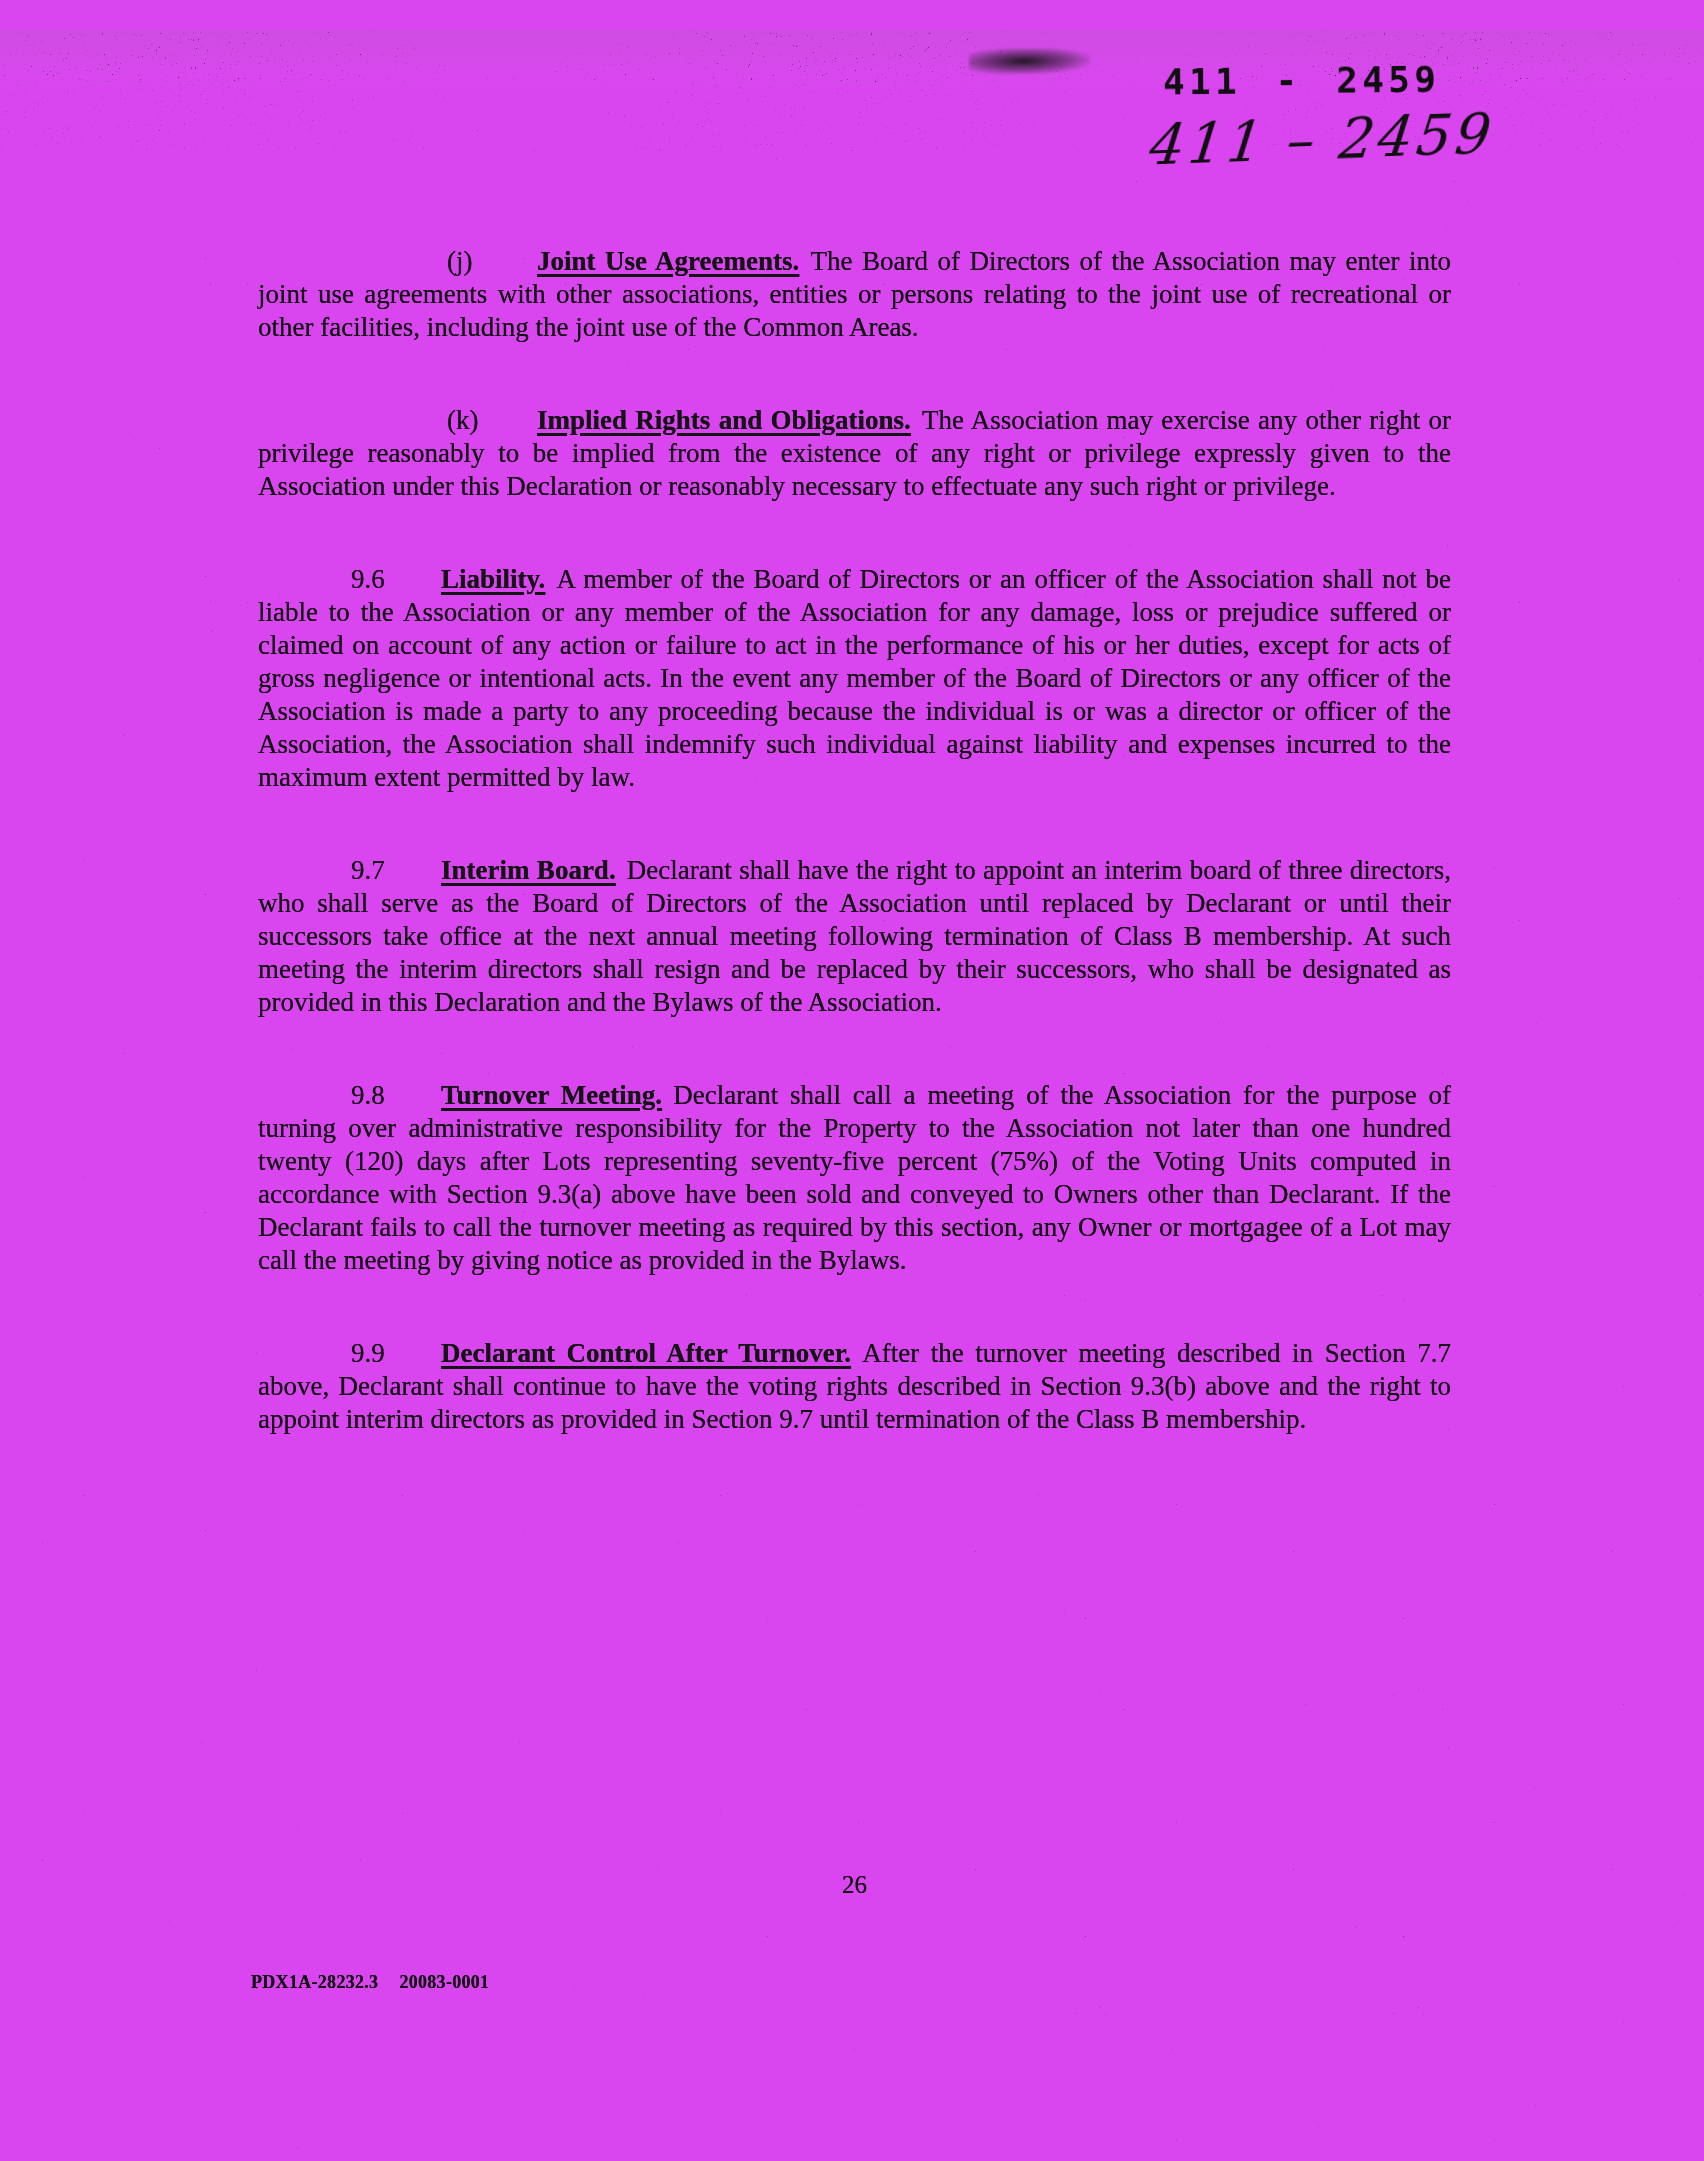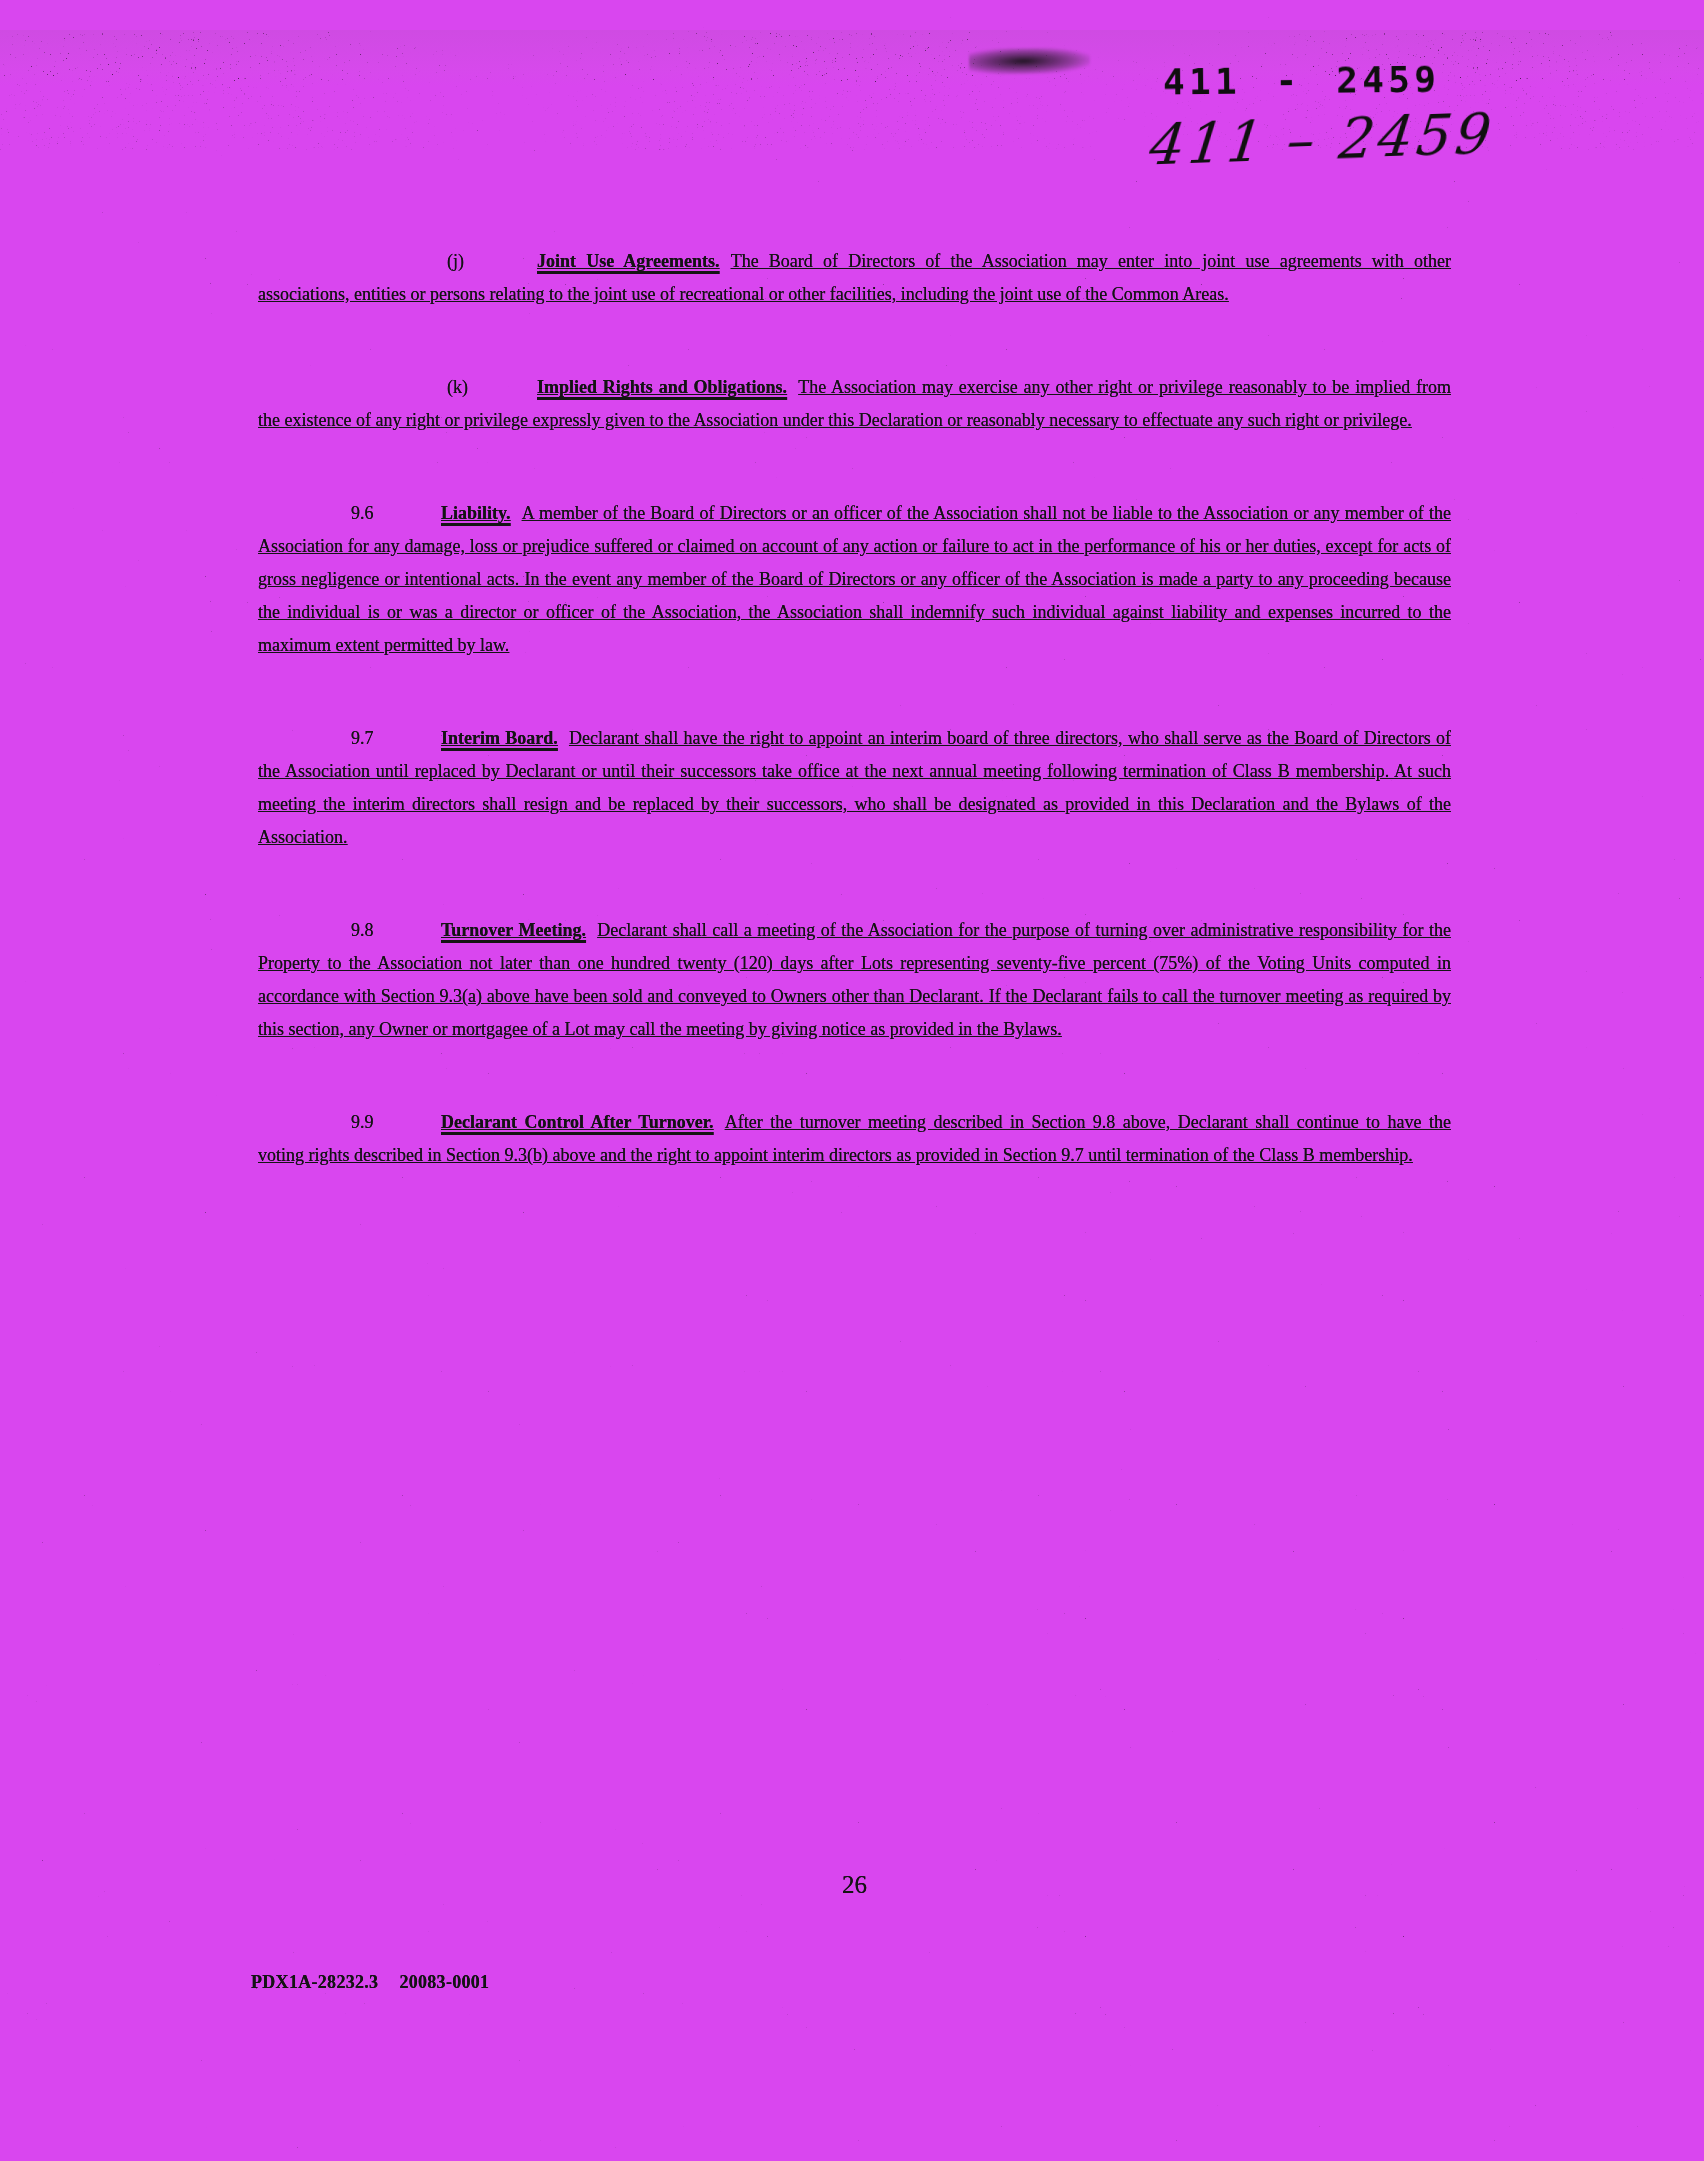--- a/index.html
+++ b/index.html
@@ -40,24 +40,23 @@
     font-family:"DejaVu Serif", serif;
     font-style:italic; font-size:55px; letter-spacing:3.7px;
     color:#101010;
     transform:rotate(-2deg) skewX(-9deg);
     white-space:nowrap;
     filter:blur(0.2px);
   }
 
   .doc-body {
     position:absolute; left:258px; top:245px; width:1193px;
-    font-size:18px; line-height:33px;
+    font-size:27px; line-height:33px;
     text-align:justify;
     text-shadow:0 0 0.4px rgba(10,10,10,0.85);
-    text-decoration:underline;
   }
   .doc-body p { margin:0 0 60px 0; }
   p.sub   { text-indent:189px; }  
   p.sect  { text-indent:93px; }  
   p.sub2  { margin-left:90px; margin-right:-1.9px; text-indent:93px; } 
   .plabel { display:inline-block; width:90px; text-indent:0; }
   .heading { font-weight:bold; text-decoration:underline; text-decoration-thickness:2.5px; text-underline-offset:4.3px; margin-right:11.2px; }
 
   .footer-left {
     position:absolute; left:251px; top:1972px;
@@ -103,21 +102,21 @@
     <p class="sub"><span class="plabel">(j)</span><span class="heading">Joint Use Agreements.</span><span>The Board of Directors of the Association may enter into joint use agreements with other associations, entities or persons relating to the joint use of recreational or other facilities, including the joint use of the Common Areas.</span></p>
 
     <p class="sub"><span class="plabel">(k)</span><span class="heading">Implied Rights and Obligations.</span><span>The Association may exercise any other right or privilege reasonably to be implied from the existence of any right or privilege expressly given to the Association under this Declaration or reasonably necessary to effectuate any such right or privilege.</span></p>
 
     <p class="sect"><span class="plabel">9.6</span><span class="heading">Liability.</span><span>A member of the Board of Directors or an officer of the Association shall not be liable to the Association or any member of the Association for any damage, loss or prejudice suffered or claimed on account of any action or failure to act in the performance of his or her duties, except for acts of gross negligence or intentional acts. In the event any member of the Board of Directors or any officer of the Association is made a party to any proceeding because the individual is or was a director or officer of the Association, the Association shall indemnify such individual against liability and expenses incurred to the maximum extent permitted by law.</span></p>
 
     <p class="sect"><span class="plabel">9.7</span><span class="heading">Interim Board.</span><span>Declarant shall have the right to appoint an interim board of three directors, who shall serve as the Board of Directors of the Association until replaced by Declarant or until their successors take office at the next annual meeting following termination of Class B membership. At such meeting the interim directors shall resign and be replaced by their successors, who shall be designated as provided in this Declaration and the Bylaws of the Association.</span></p>
 
     <p class="sect"><span class="plabel">9.8</span><span class="heading">Turnover Meeting.</span><span>Declarant shall call a meeting of the Association for the purpose of turning over administrative responsibility for the Property to the Association not later than one hundred twenty (120) days after Lots representing seventy-five percent (75%) of the Voting Units computed in accordance with Section 9.3(a) above have been sold and conveyed to Owners other than Declarant. If the Declarant fails to call the turnover meeting as required by this section, any Owner or mortgagee of a Lot may call the meeting by giving notice as provided in the Bylaws.</span></p>
 
-    <p class="sect"><span class="plabel">9.9</span><span class="heading">Declarant Control After Turnover.</span><span>After the turnover meeting described in Section 9.8 above, Declarant shall continue to have the voting rights described in Section 9.3(b) above and the right to appoint interim directors as provided in Section 9.7 until termination of the Class B membership.</span></p>
+    <p class="sect"><span class="plabel">9.9</span><span class="heading">Declarant Control After Turnover.</span><span>After the turnover meeting described in Section 7.7 above, Declarant shall continue to have the voting rights described in Section 9.3(b) above and the right to appoint interim directors as provided in Section 9.7 until termination of the Class B membership.</span></p>
 
 
 
   </div>
 
   <div class="footer-left"><span>PDX1A-28232.3</span><span class="fgap"></span><span>20083-0001</span></div>
 
   <div class="page-number">26</div>
 
 </div>

